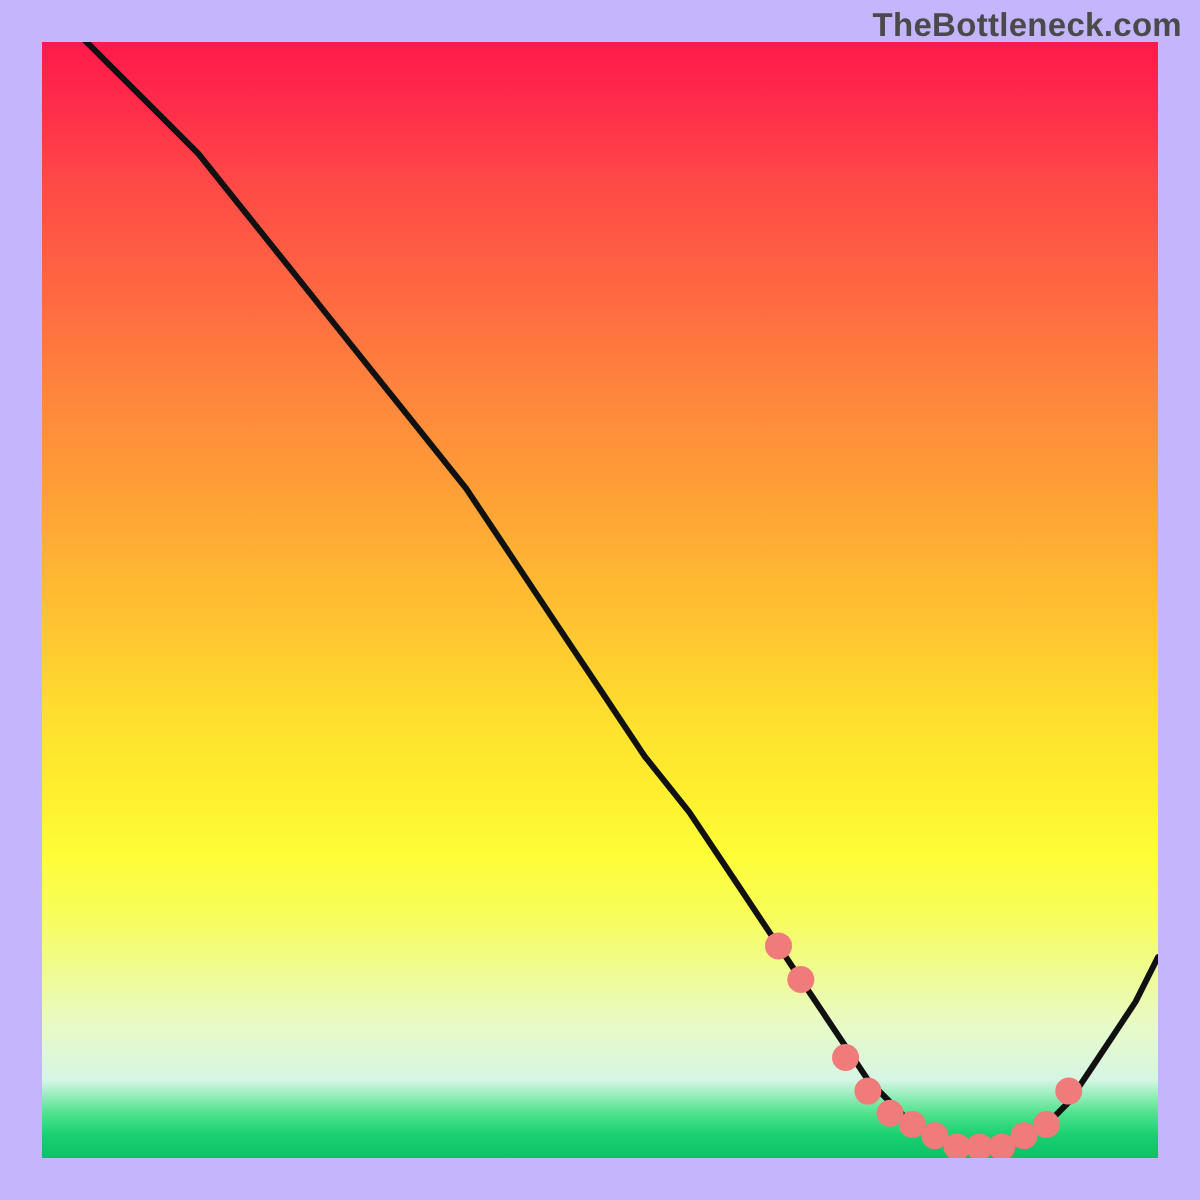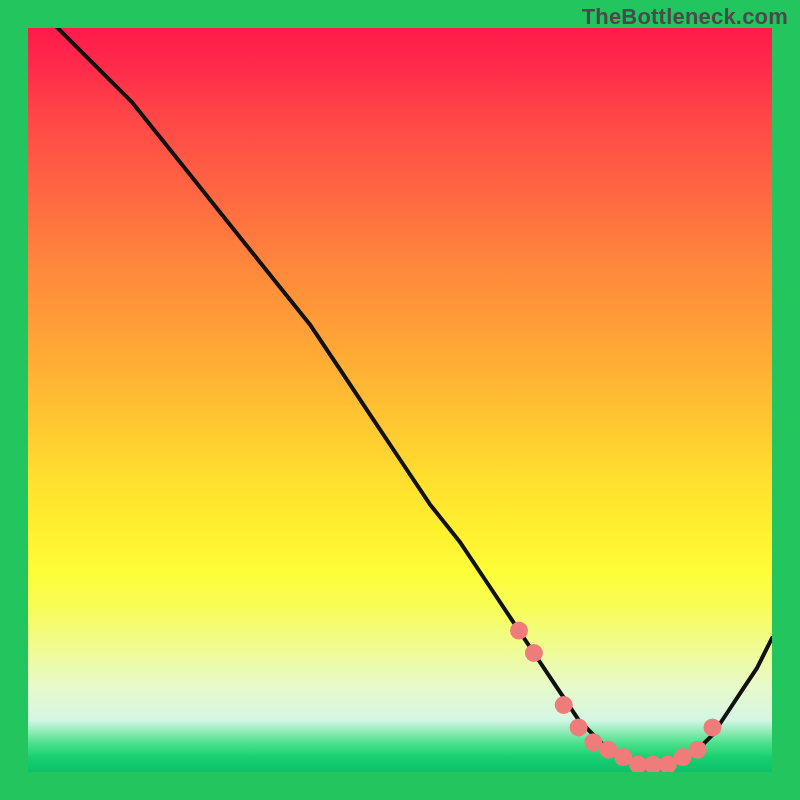--- a/index.html
+++ b/index.html
@@ -8,21 +8,21 @@
     width: 800px;
     height: 800px;
     background: #000;
     font-family: Arial, Helvetica, sans-serif;
     overflow: hidden;
   }
   .frame {
     position: relative;
     width: 800px;
     height: 800px;
-    background: #22c55e;
+    background: #c4b5fd;
   }
   .watermark {
     position: absolute;
     top: 4px;
     right: 12px;
     color: #4a4a4a;
     font-size: 22px;
     font-weight: 600;
     letter-spacing: 0.2px;
     z-index: 30;

